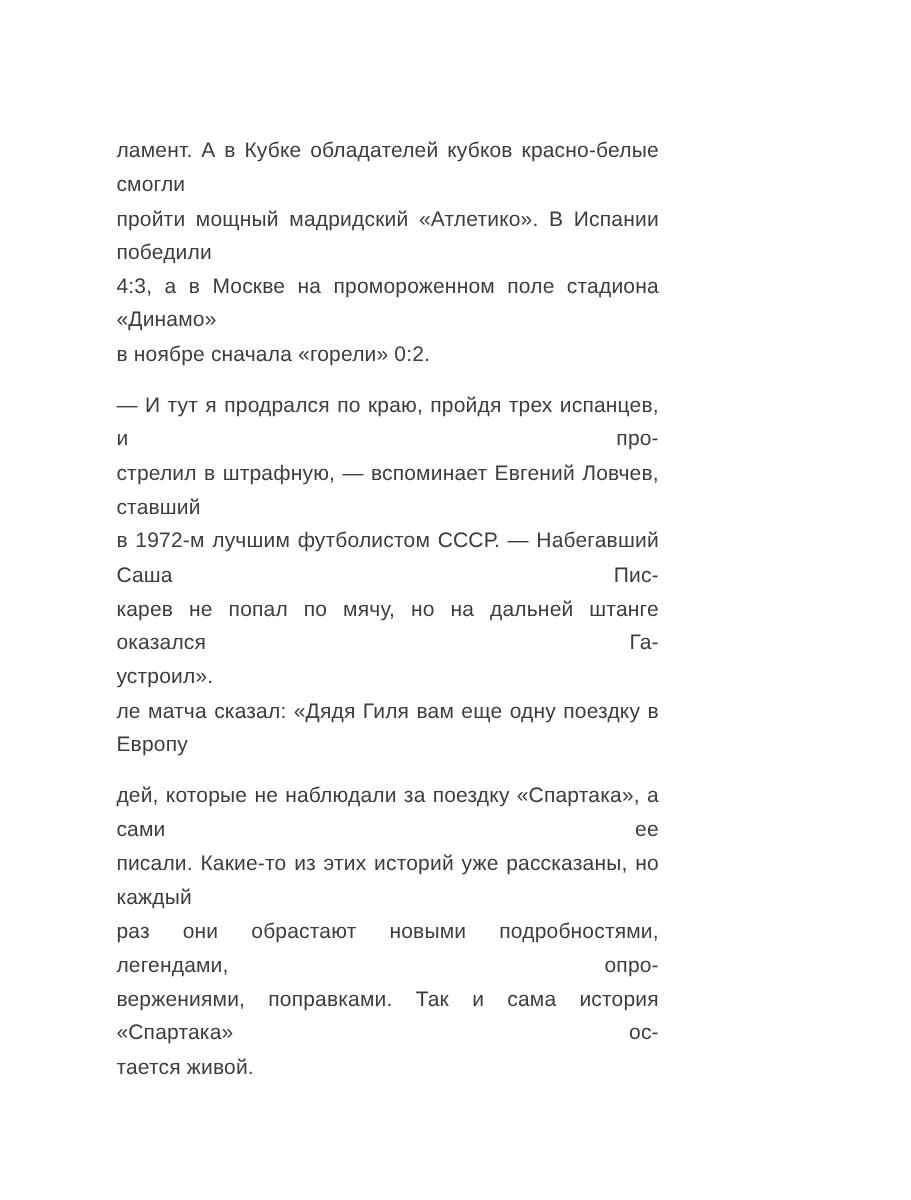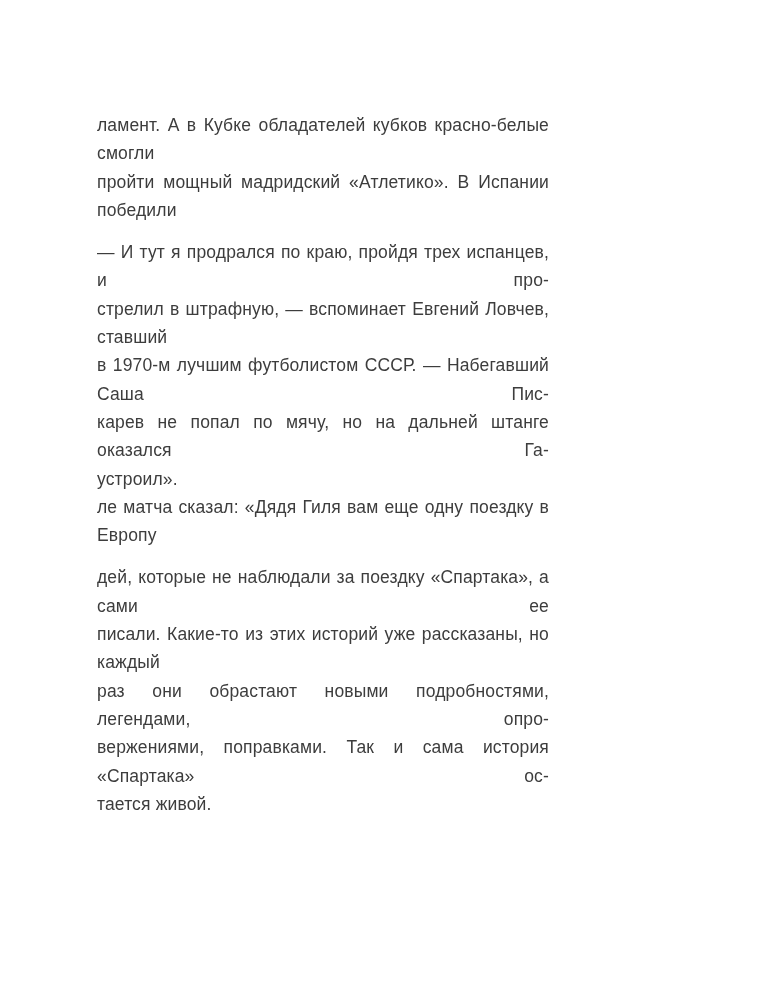--- a/index.html
+++ b/index.html
@@ -39,25 +39,27 @@
   }
 </style>
 </head>
 <body style="background: rgb(255, 255, 255);">
 
 <main class="book-page">
   <div class="text-block" id="text-block" style="color: rgb(61, 61, 61);">
       <div class="para">
         <div class="line">ламент. А в Кубке обладателей кубков красно-белые смогли</div>
         <div class="line">пройти мощный мадридский «Атлетико». В Испании победили</div>
+        <div class="line">4:3, а в Москве на промороженном поле стадиона «Динамо»</div>
+        <div class="line last-line">в ноябре сначала «горели» 0:2.</div>
       </div>
       <div class="para">
         <div class="line">— И тут я продрался по краю, пройдя трех испанцев, и про-</div>
         <div class="line">стрелил в штрафную, — вспоминает Евгений Ловчев, ставший</div>
-        <div class="line">в 1970-м лучшим футболистом СССР. — Набегавший Саша Пис-</div>
+        <div class="line">в 1972-м лучшим футболистом СССР. — Набегавший Саша Пис-</div>
         <div class="line">карев не попал по мячу, но на дальней штанге оказался Га-</div>
         <div class="line last-line">устроил».</div>
         <div class="line">ле матча сказал: «Дядя Гиля вам еще одну поездку в Европу</div>
       </div>
       <div class="para">
         <div class="line">дей, которые не наблюдали за поездку «Спартака», а сами ее</div>
         <div class="line">писали. Какие-то из этих историй уже рассказаны, но каждый</div>
         <div class="line">раз они обрастают новыми подробностями, легендами, опро-</div>
         <div class="line">вержениями, поправками. Так и сама история «Спартака» ос-</div>
         <div class="line last-line">тается живой.</div>

